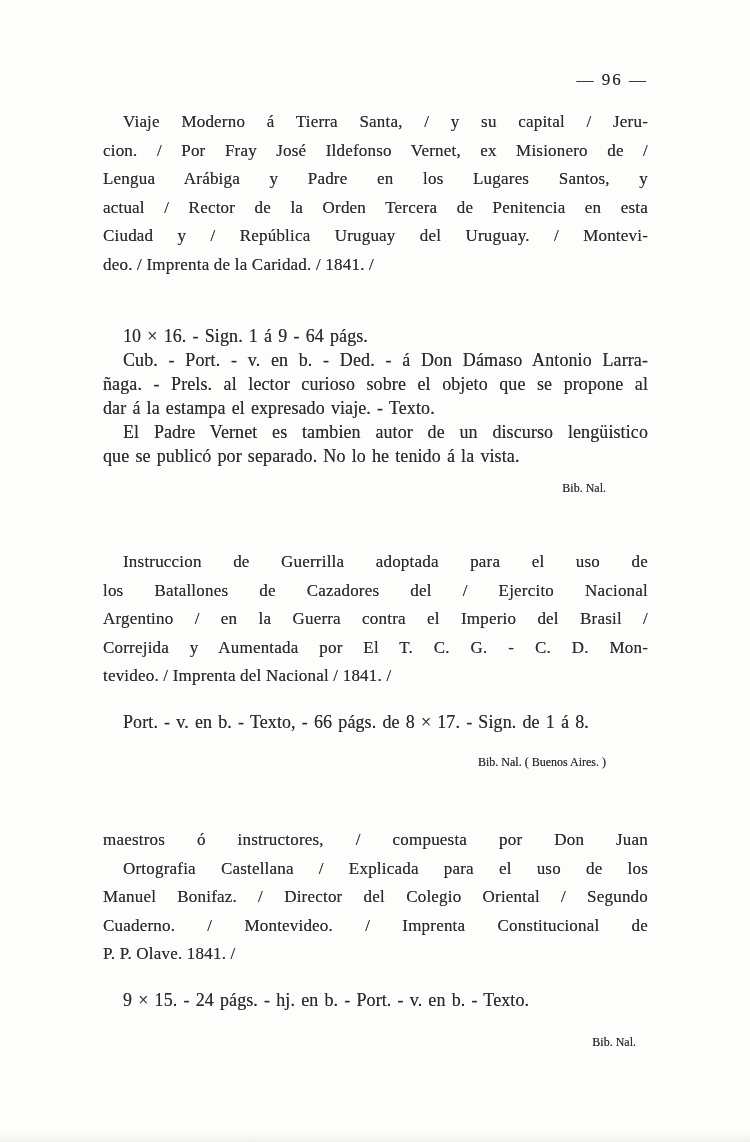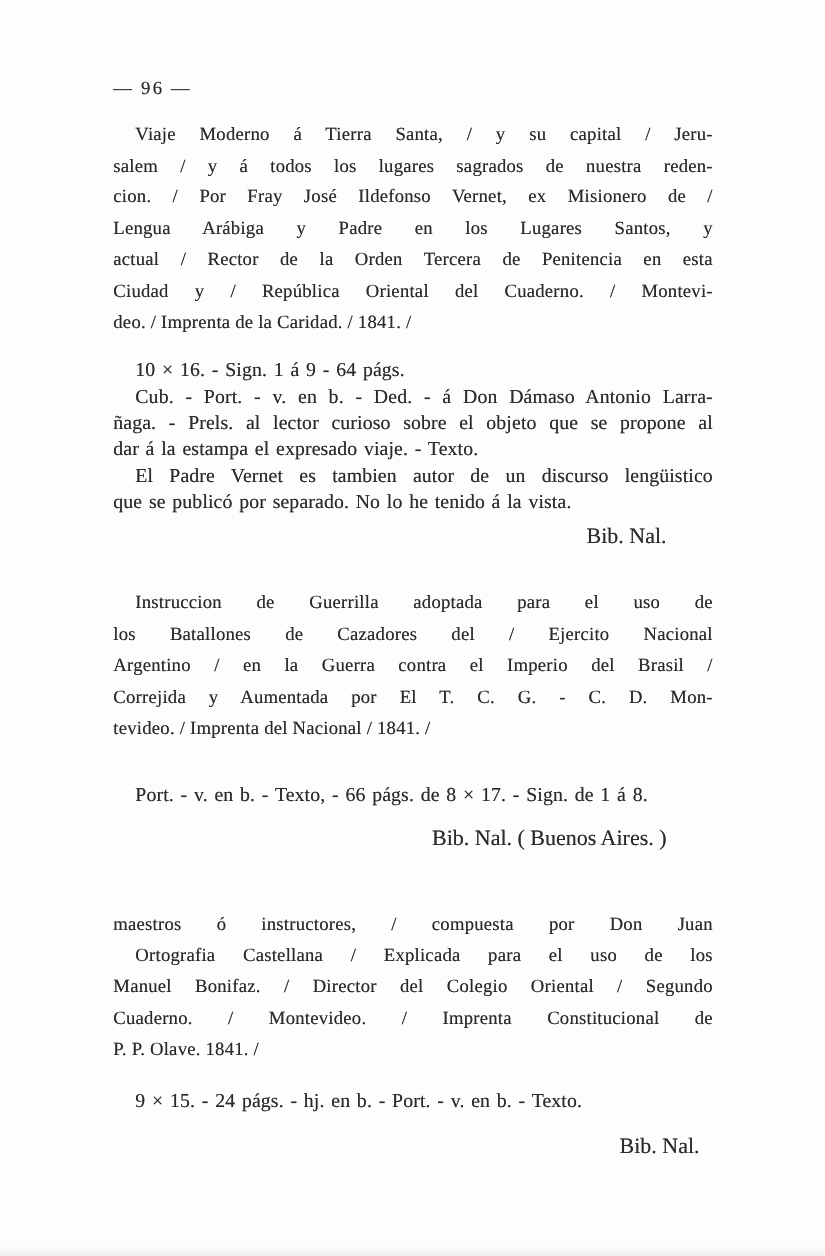--- a/index.html
+++ b/index.html
@@ -11,56 +11,55 @@
     font-family:"Liberation Serif","DejaVu Serif",serif;
     color:#2b2b2b;
     overflow:hidden;
     text-shadow:0 0 0.6px rgba(45,45,45,0.65);
   }
   .content {
     position:absolute; left:103px; top:70px; width:545px; height:1060px;
   }
   .block { position:absolute; left:0; width:100%; }
   .pagenum {
-    top:0; text-align:left; font-size:17px; letter-spacing:2px; line-height:20px;
+    top:0; text-align:right; font-size:17px; letter-spacing:2px; line-height:20px;
   }
   .para { font-size:17px; line-height:28.5px; letter-spacing:0.2px; }
   .note { font-size:18px; line-height:24px; letter-spacing:0.1px; word-spacing:1.5px; }
-  .attr { font-size:20px; line-height:20px; text-align:right; }
+  .attr { font-size:12px; line-height:20px; text-align:right; }
   .j  { text-align:justify; text-align-last:justify; }
   .ind { text-indent:20px; }
   .b-para1 { top:38px; }
   .b-notes1 { top:254px; }
   .b-attr1 { top:408px; padding-right:42px; box-sizing:border-box; }
-  .b-para2 { top:464px; }
+  .b-para2 { top:478px; }
   .b-note2 { top:640px; }
   .b-attr2 { top:682px; padding-right:42px; box-sizing:border-box; }
   .b-para3 { top:756px; }
   .b-note3 { top:918px; }
   .b-attr3 { top:962px; padding-right:12px; box-sizing:border-box; }
   .page-edge {
     position:absolute; left:0; bottom:0; width:100%; height:10px;
     background:linear-gradient(to bottom, rgba(0,0,0,0), rgba(0,0,0,0.05));
   }
 </style>
 </head>
 <body>
 
 <div class="page">
   <div class="content">
 
     <div class="block pagenum">— 96 —</div>
 
     <div class="block para b-para1">
       <div class="j ind">Viaje Moderno  á  Tierra Santa, / y su capital / Jeru-</div>
-      <div class="j">salem / y á todos  los lugares sagrados de nuestra reden-</div>
       <div class="j">cion. / Por Fray José Ildefonso Vernet, ex Misionero de /</div>
       <div class="j">Lengua Arábiga y  Padre  en  los  Lugares  Santos, y</div>
       <div class="j">actual / Rector de la Orden Tercera de Penitencia en esta</div>
-      <div class="j">Ciudad y / República  Oriental  del  Cuaderno. / Montevi-</div>
+      <div class="j">Ciudad y / República  Uruguay  del  Uruguay. / Montevi-</div>
       <div>deo. / Imprenta de la Caridad. / 1841. /</div>
     </div>
 
     <div class="block note b-notes1">
       <div class="ind">10 × 16. - Sign. 1 á 9  - 64 págs.</div>
       <div class="j ind">Cub. - Port. - v. en  b. - Ded. - á  Don  Dámaso  Antonio  Larra-</div>
       <div class="j">ñaga. - Prels. al lector curioso  sobre el objeto  que se  propone al</div>
       <div>dar á la estampa el expresado viaje. - Texto.</div>
       <div class="j ind">El Padre Vernet es  tambien  autor  de  un  discurso  lengüistico</div>
       <div>que se publicó por separado. No lo he tenido á la vista.</div>

